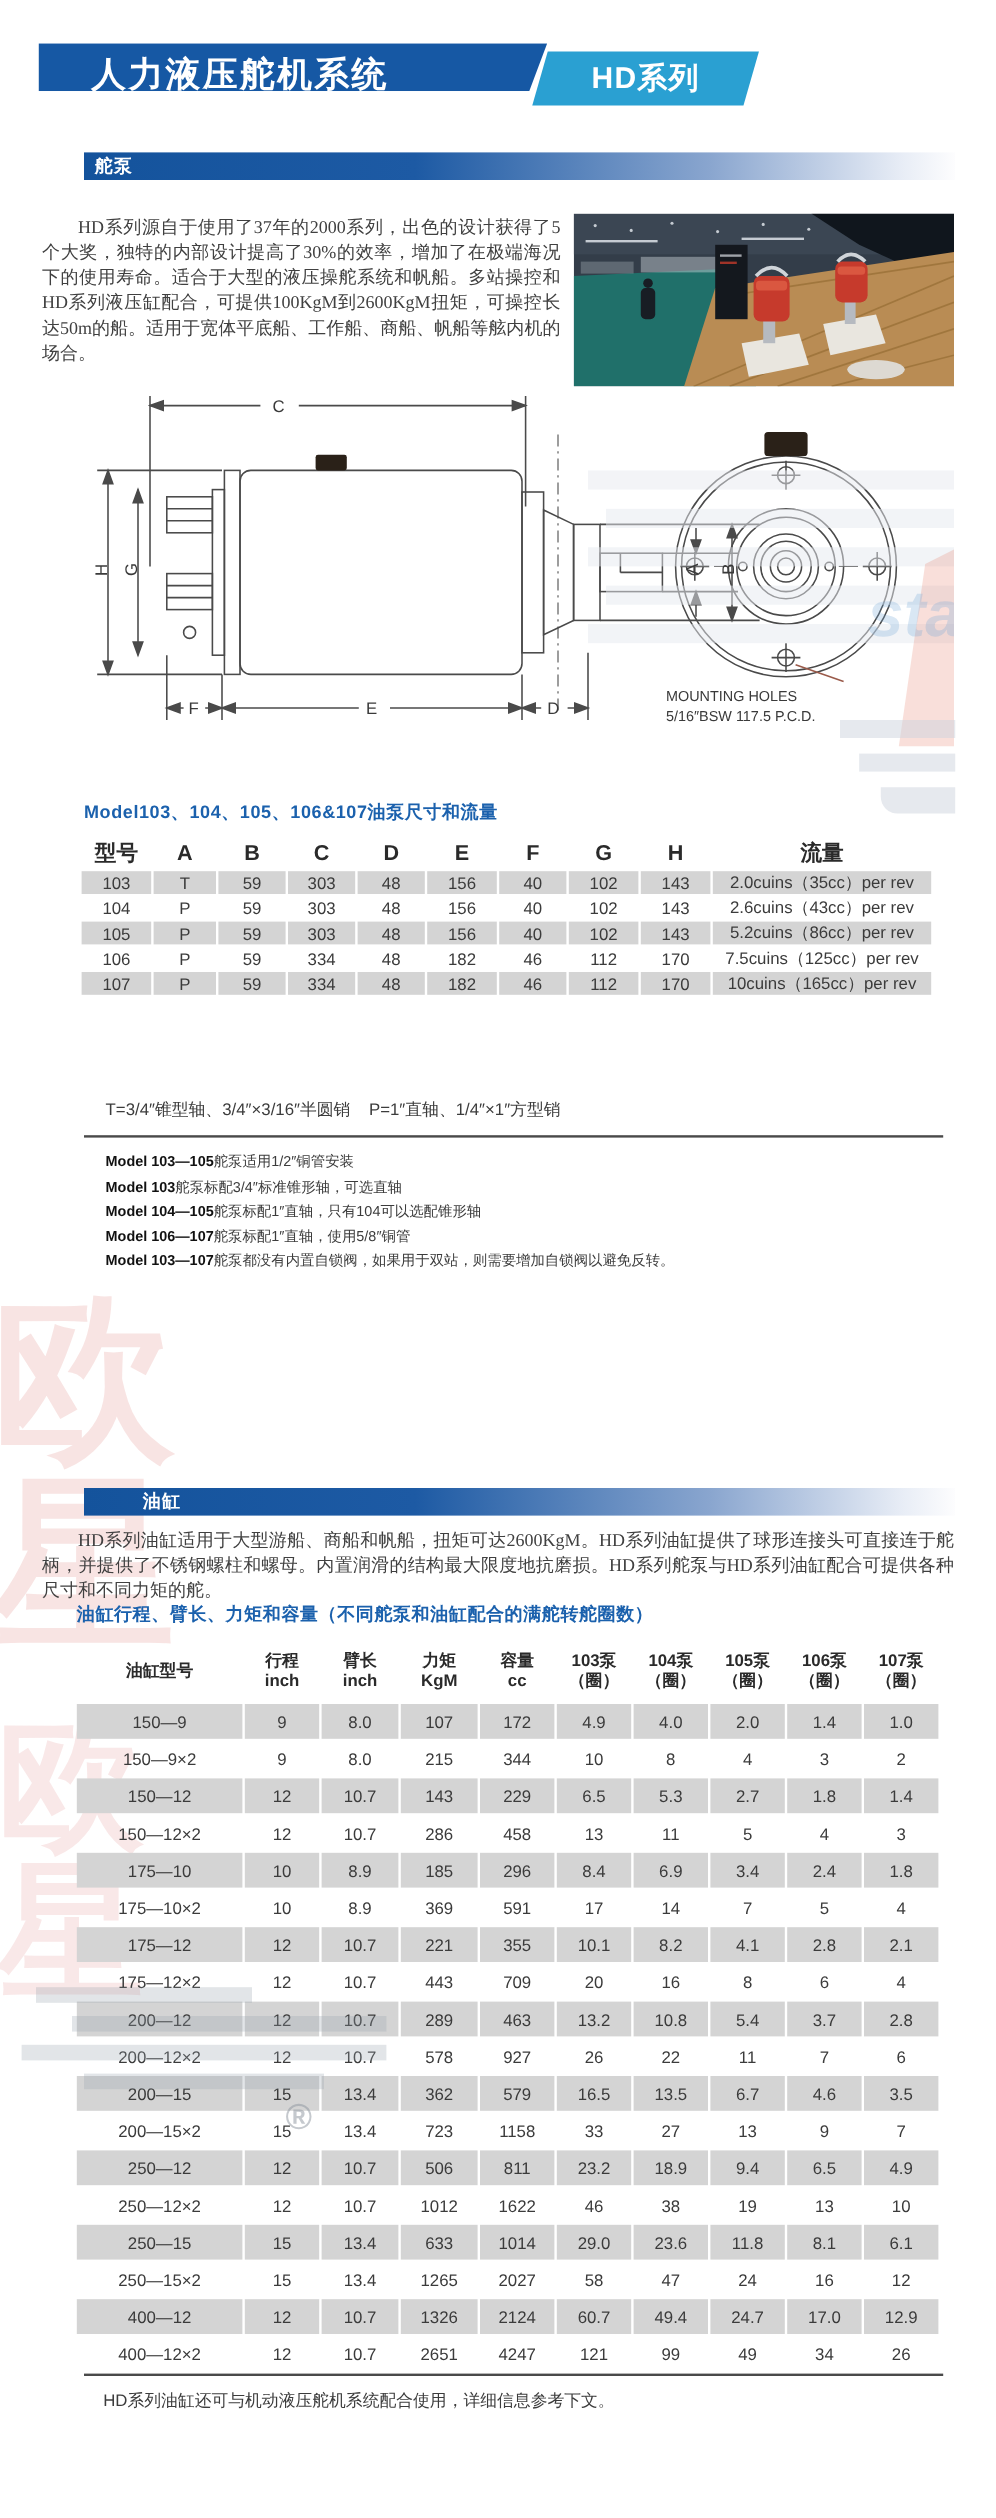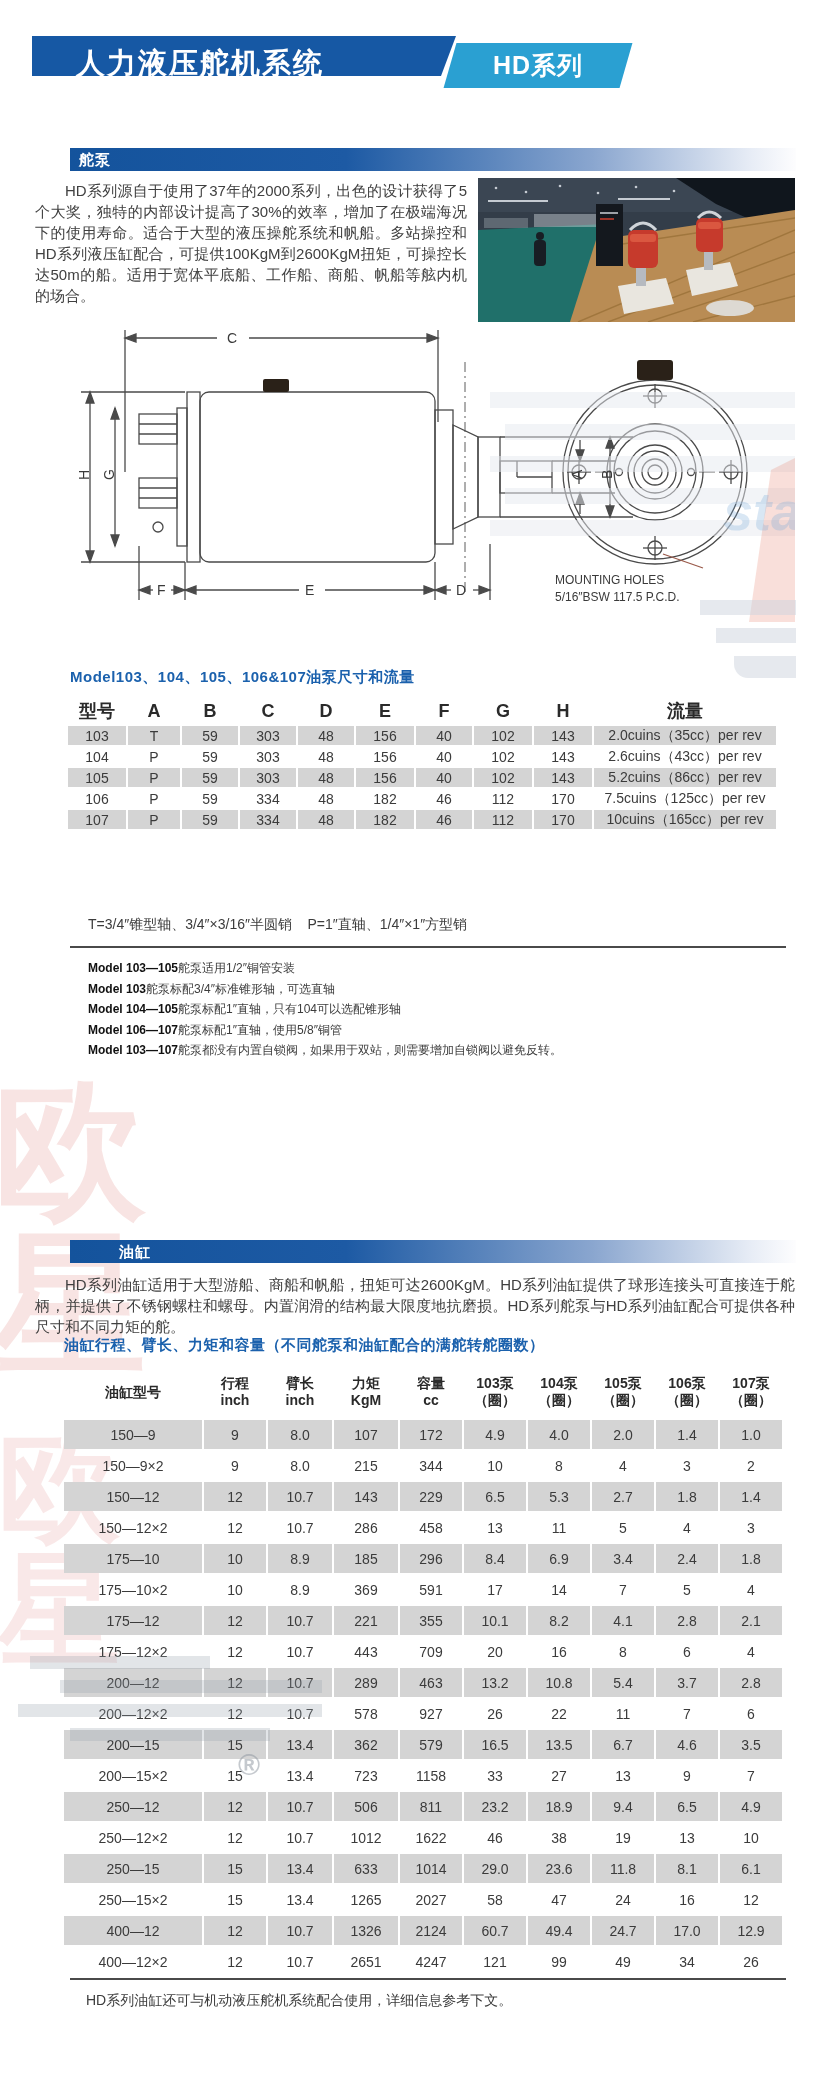--- a/index.html
+++ b/index.html
@@ -14,25 +14,25 @@
                 font-weight:bold;letter-spacing:2px;}
   .hdr-badge{position:absolute;left:450px;top:43px;width:176px;height:45px;background:#2aa0d2;
              transform:skewX(-16deg);}
   .hdr-badge span{display:block;transform:skewX(16deg);text-align:center;line-height:45px;
                   color:#fff;font-size:25px;font-weight:bold;letter-spacing:1px;}
 
   
   .sec-bar{position:absolute;left:70px;width:726px;height:23px;
            background:linear-gradient(90deg,#14539c 0%,#1d5aa4 38%,#8aa6cf 72%,#e8edf6 94%,#fdfdfe 100%);}
   .sec-bar span{display:block;color:#fff;font-size:15px;font-weight:bold;line-height:23px;padding-left:9px;letter-spacing:1px;}
-  #pump-bar{top:148px;}
+  #pump-bar{top:127px;}
   #cyl-bar{top:1240px;padding-left:40px;}
 
   
-  .intro{position:absolute;font-size:15px;line-height:21px;text-align:justify;color:#404040;text-indent:2em;}
+  .intro{position:absolute;font-size:15px;line-height:21px;text-align:justify;color:#404040;text-indent:2em;font-family:Liberation Serif, serif;}
   #pump-intro{left:35px;top:180px;width:432px;}
   #cyl-intro{left:35px;top:1274px;width:760px;}
 
   
   .photo{position:absolute;left:478px;top:178px;width:317px;height:144px;overflow:hidden;}
 
   
   .drawing{position:absolute;left:35px;top:322px;width:760px;height:300px;}
   .drawing svg{display:block;}
 

